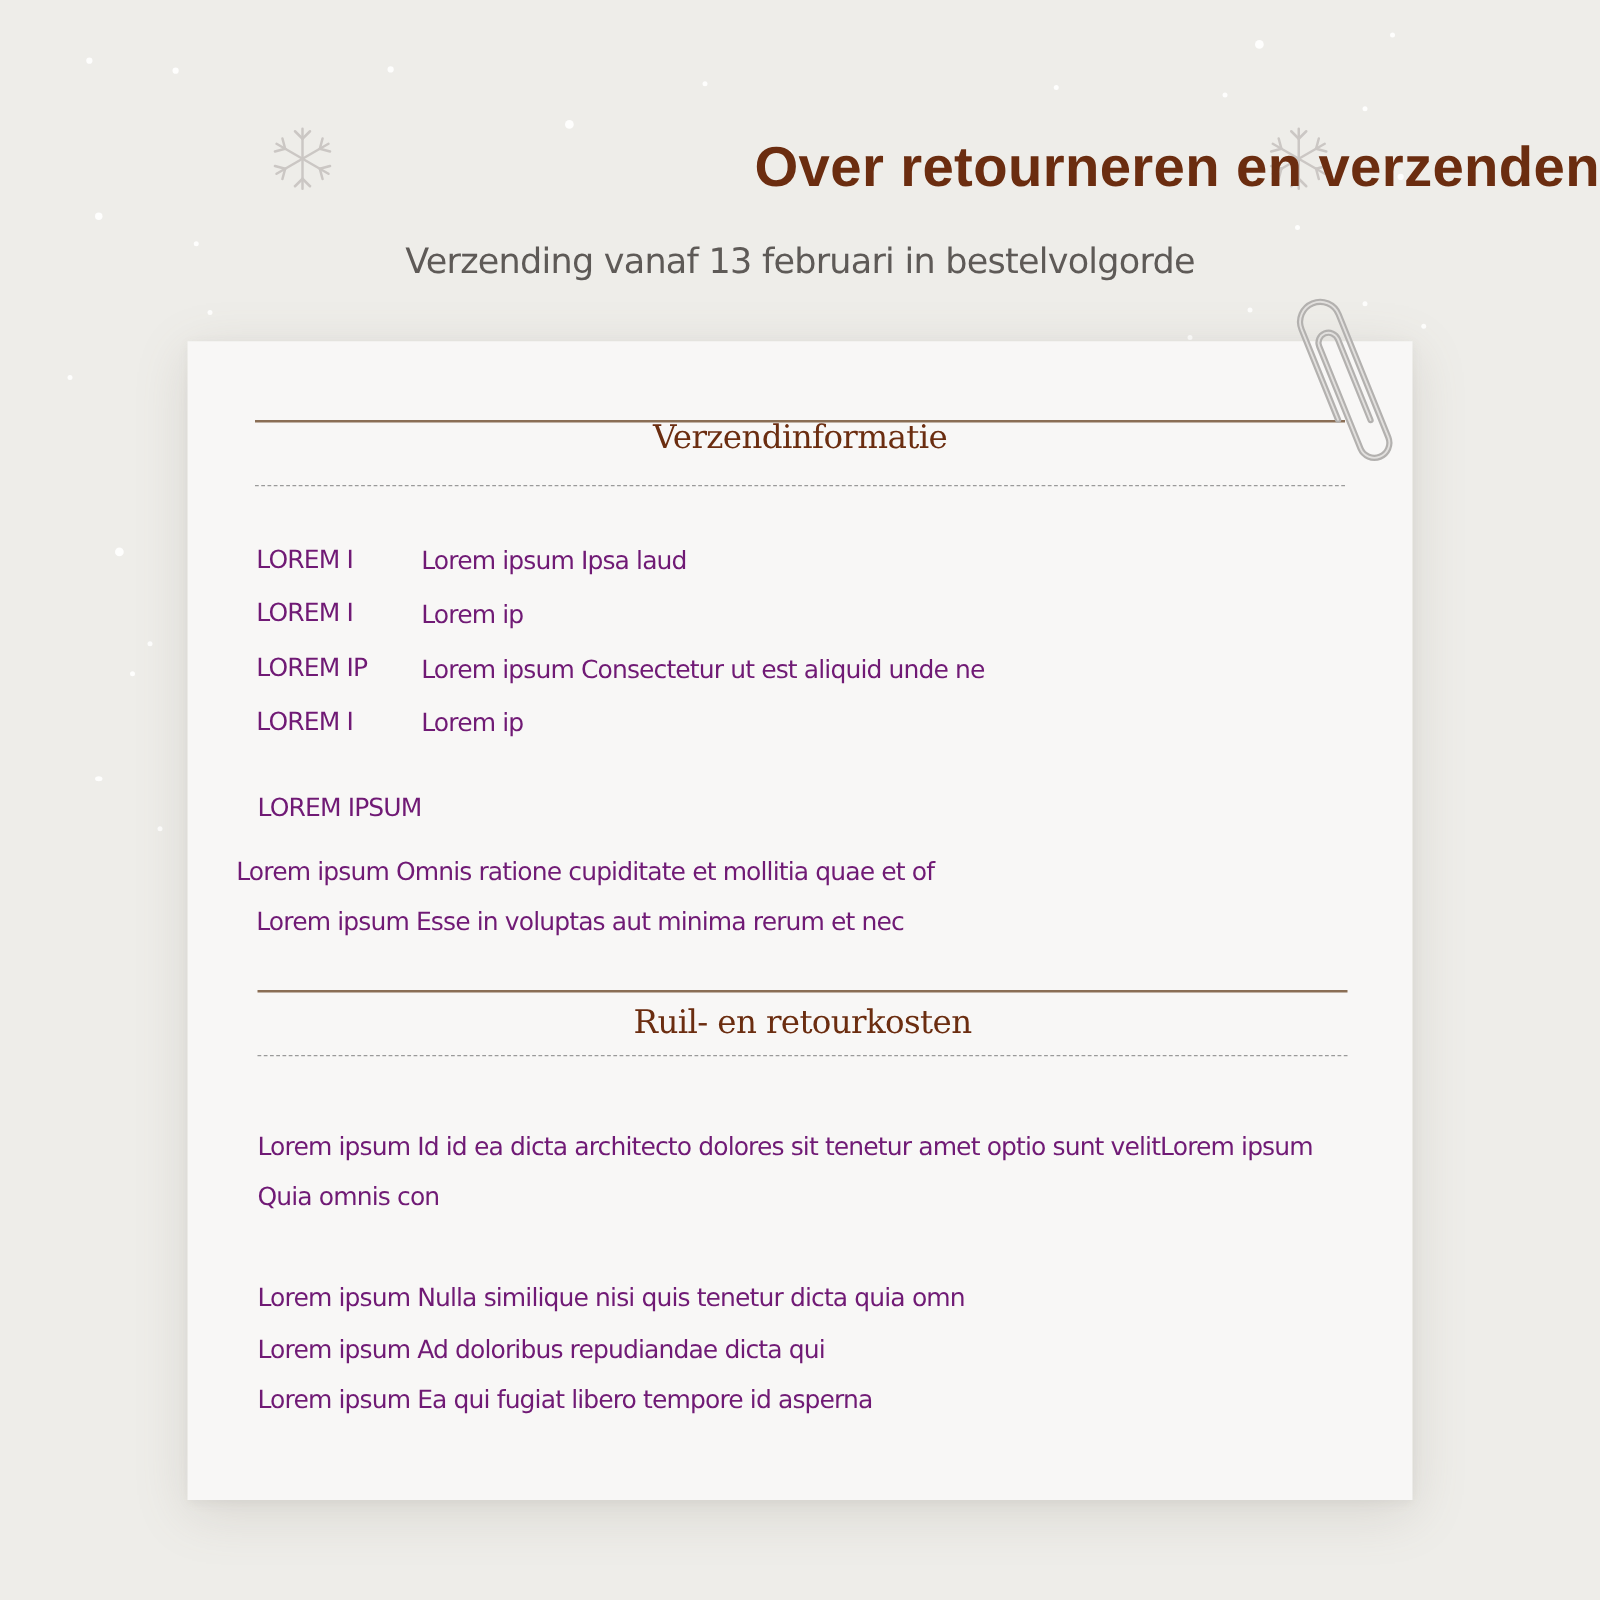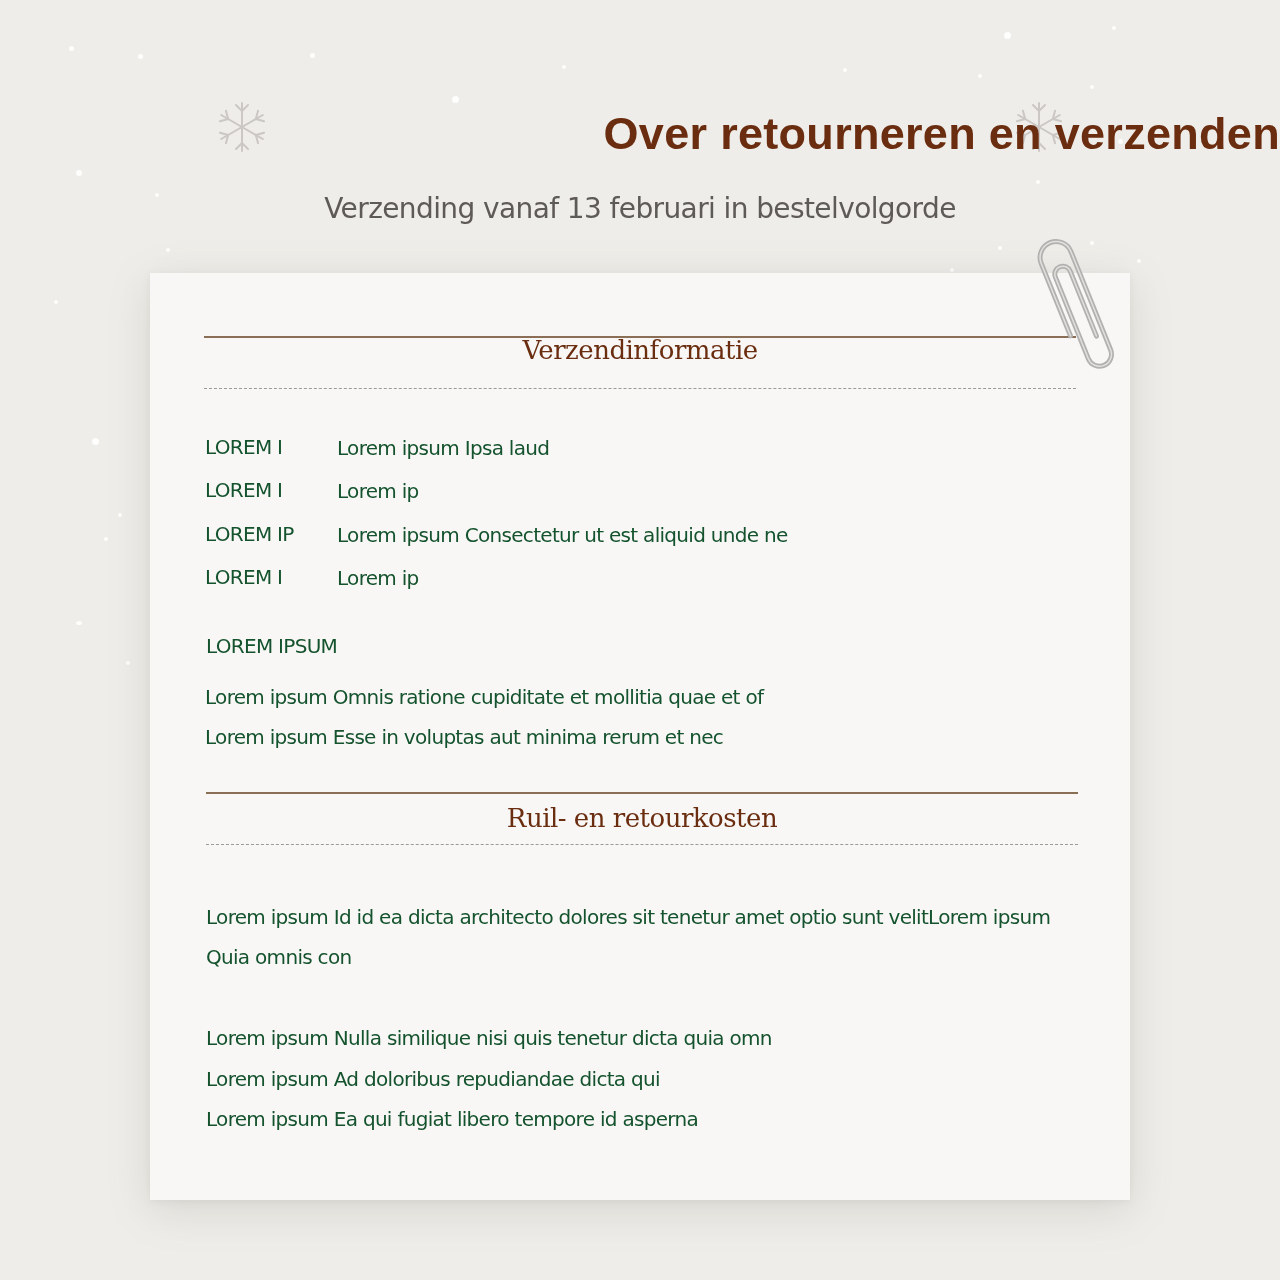--- a/index.html
+++ b/index.html
@@ -28,21 +28,21 @@
   }
   .rule-solid { position: absolute; height: 2px; background: #8a6e55; }
   .rule-dotted { position: absolute; height: 0; border-top: 1px dashed #9a9a9a; }
   .section-title {
     position: absolute; text-align: center;
     font-family: "DejaVu Serif", serif; font-size: 26px; color: #6b2d10;
     letter-spacing: -0.5px;
   }
   .txt {
     position: absolute; font-family: "DejaVu Sans", sans-serif;
-    font-size: 20px; color: #14532d; letter-spacing: -0.7px; white-space: nowrap;
+    font-size: 20px; color: #701a75; letter-spacing: -0.7px; white-space: nowrap;
   }
   .clip { position: absolute; left: 1030px; top: 232px; width: 90px; height: 150px; }
 </style>
 </head>
 <body>
 
 <div>
   <div class="snow" style="left:69px;top:46px;width:5px;height:5px"></div>
   <div class="snow" style="left:138px;top:54px;width:5px;height:5px"></div>
   <div class="snow" style="left:76px;top:170px;width:6px;height:6px"></div>
@@ -118,21 +118,21 @@
     <div class="txt" style="left:187px;top:163px">Lorem ipsum Ipsa laud</div>
     <div class="txt" style="left:55px;top:205px">LOREM I</div>
     <div class="txt" style="left:187px;top:206px">Lorem ip</div>
     <div class="txt" style="left:55px;top:249px">LOREM IP</div>
     <div class="txt" style="left:187px;top:250px">Lorem ipsum Consectetur ut est aliquid unde ne</div>
     <div class="txt" style="left:55px;top:292px">LOREM I</div>
     <div class="txt" style="left:187px;top:293px">Lorem ip</div>
   </div>
 
   <div class="txt" style="left:56px;top:361px">LOREM IPSUM</div>
-  <div class="txt" style="left:55px;top:412px">Lorem ipsum Omnis ratione cupiditate et mollitia quae et of</div>
+  <div class="txt" style="left:39px;top:412px">Lorem ipsum Omnis ratione cupiditate et mollitia quae et of</div>
   <div class="txt" style="left:55px;top:452px">Lorem ipsum Esse in voluptas aut minima rerum et nec</div>
 
   <div class="rule-solid" style="left:56px;top:519px;width:872px"></div>
   <div class="section-title" style="left:56px;width:872px;top:530px">Ruil- en retourkosten</div>
   <div class="rule-dotted" style="left:56px;top:571px;width:872px"></div>
 
   <div class="txt" style="left:56px;top:632px">Lorem ipsum Id id ea dicta architecto dolores sit tenetur amet optio sunt velitLorem ipsum</div>
   <div class="txt" style="left:56px;top:672px">Quia omnis con</div>
   <div class="txt" style="left:56px;top:753px">Lorem ipsum Nulla similique nisi quis tenetur dicta quia omn</div>
   <div class="txt" style="left:56px;top:794px">Lorem ipsum Ad doloribus repudiandae dicta qui</div>

